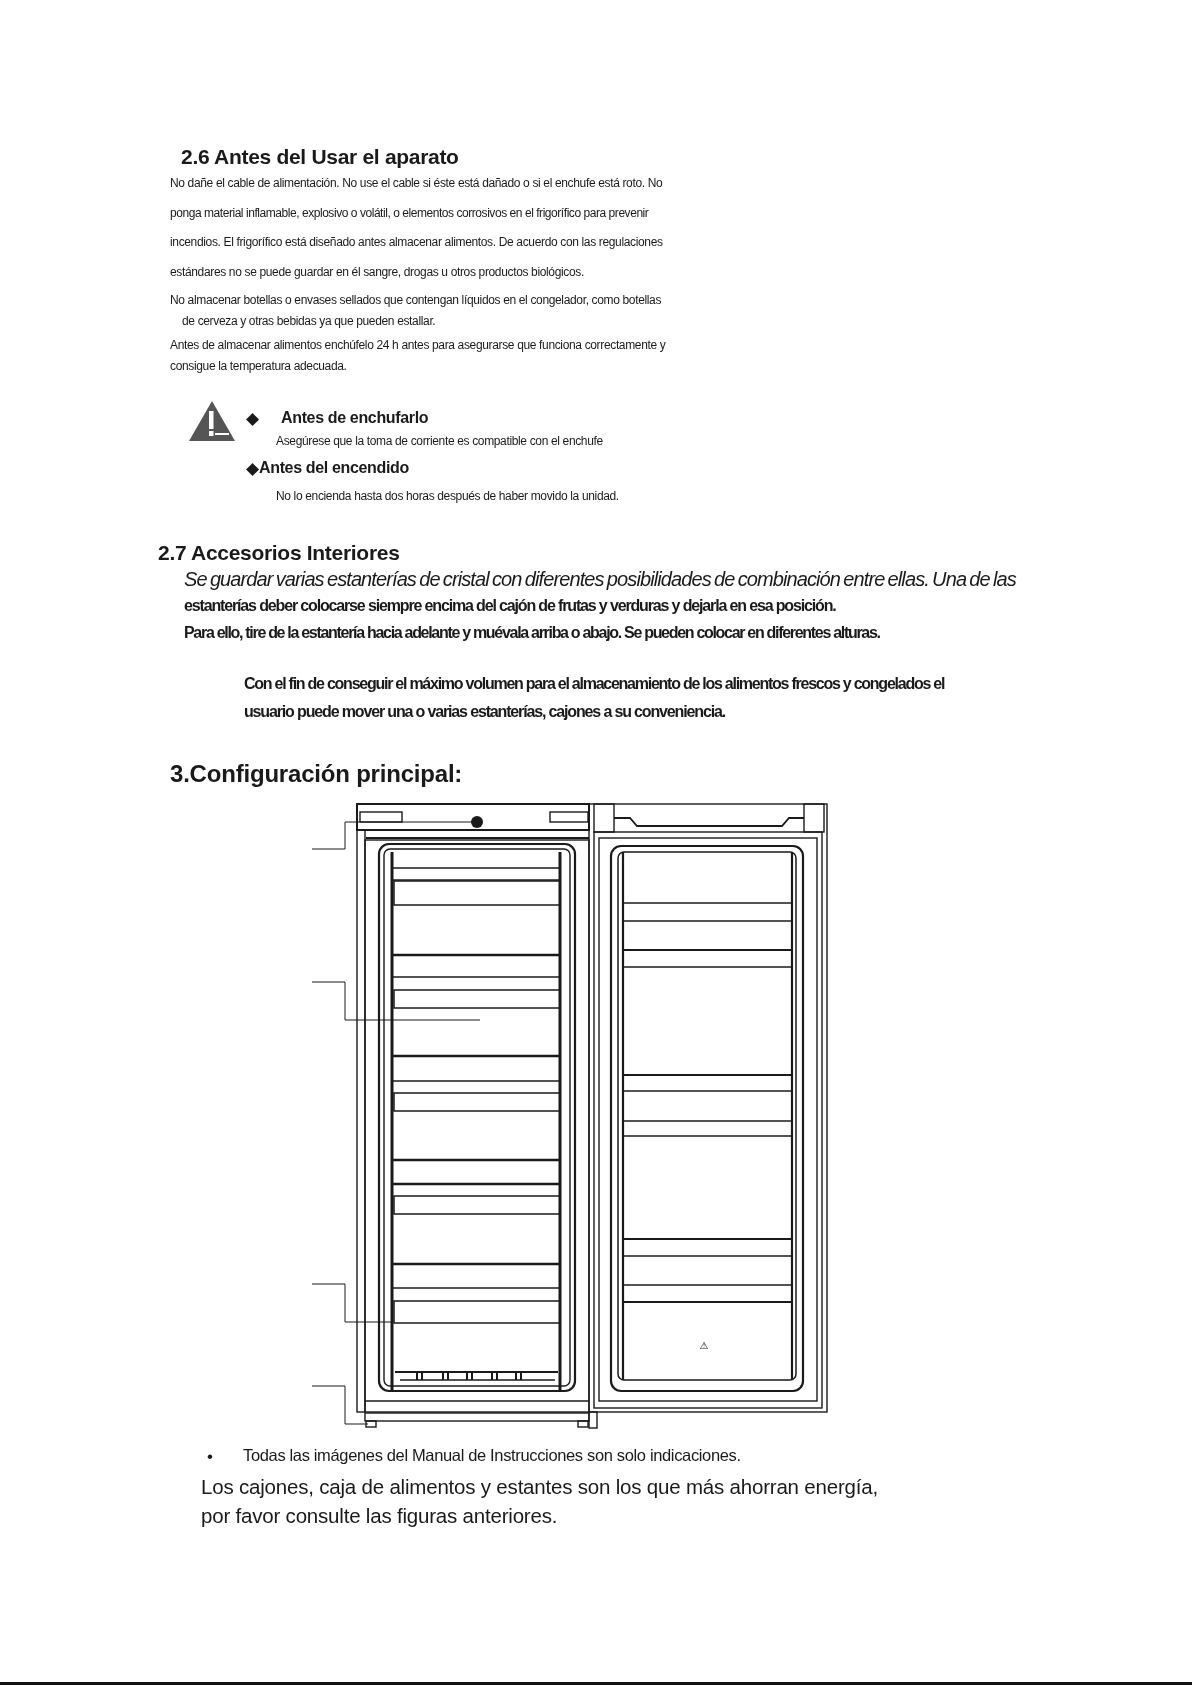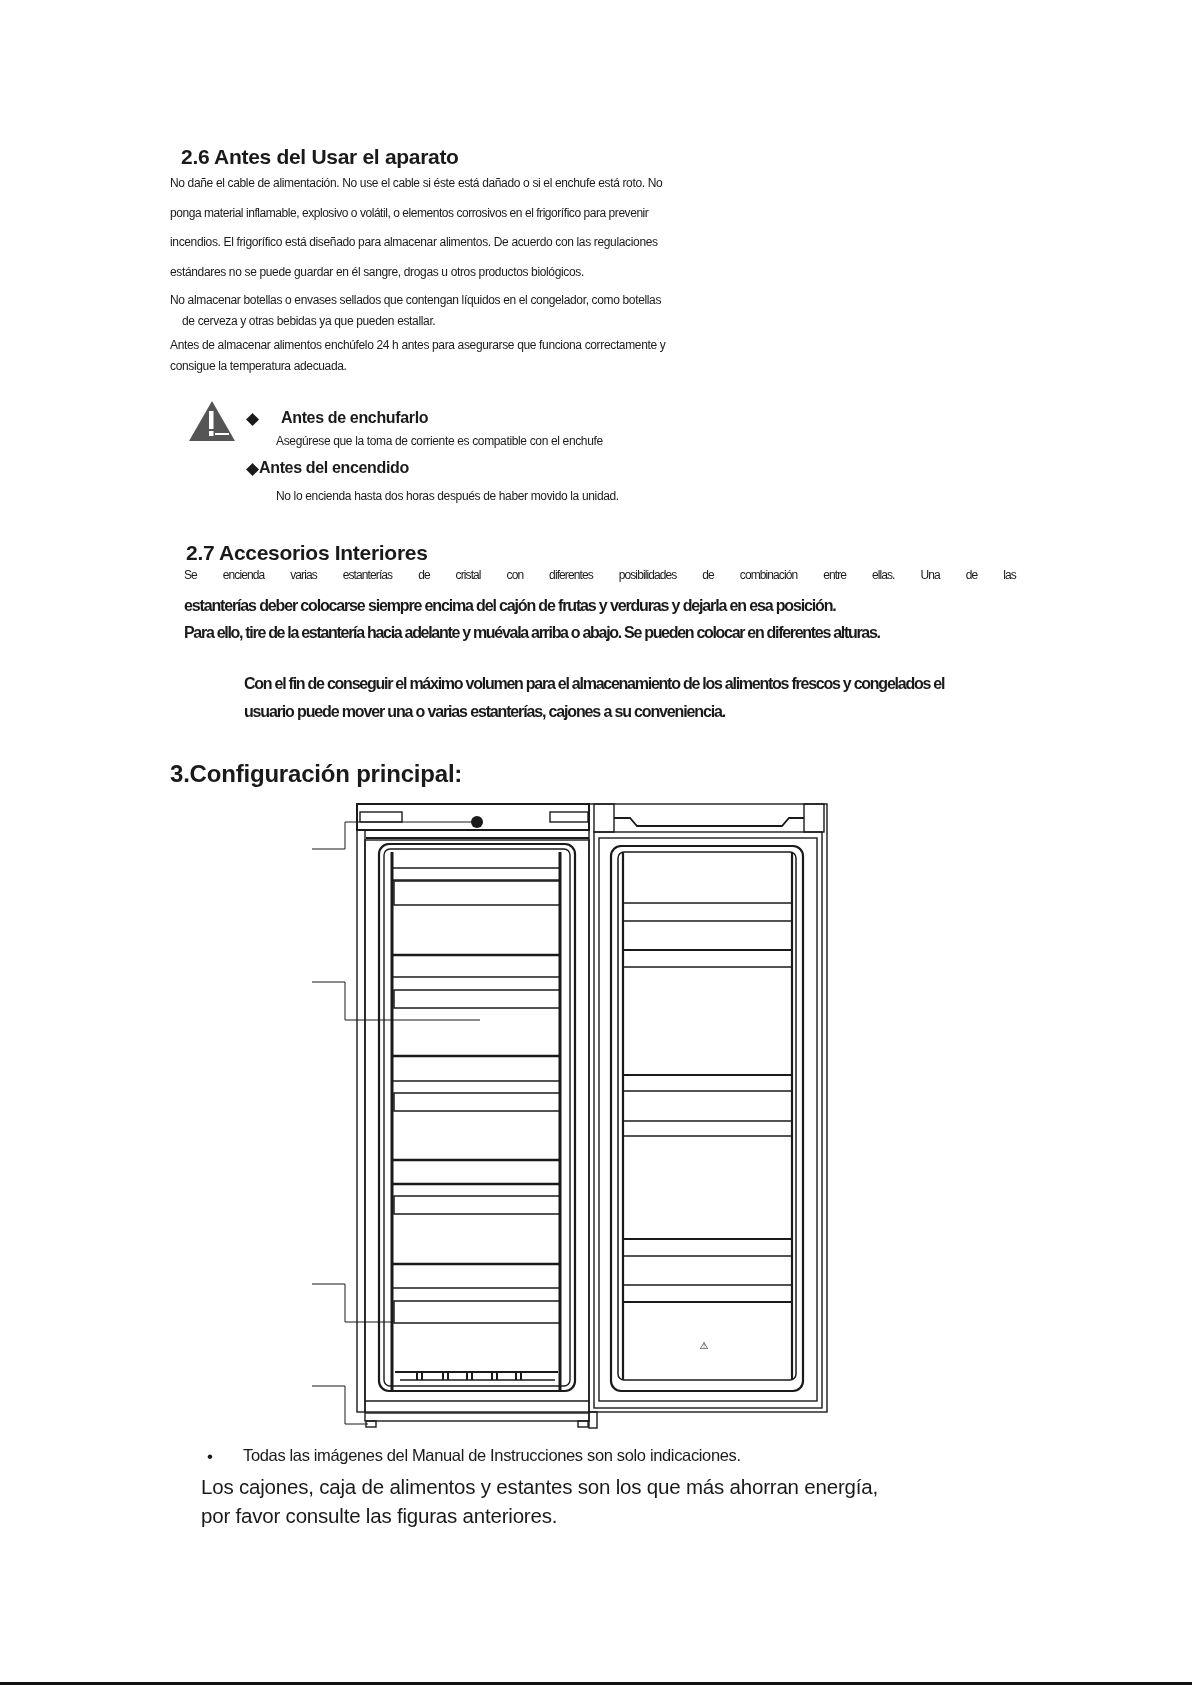--- a/index.html
+++ b/index.html
@@ -1,35 +1,35 @@
 <!DOCTYPE html>
 <html><head>
 <meta charset="utf-8">
 <style>
   html, body { margin:0; padding:0; background:#ffffff; }
   body { width:1192px; height:1685px; position:relative; overflow:hidden; font-family:"Liberation Sans", sans-serif; color:#1a1a1a; }
   .abs { position:absolute; }
   .h2 { font-family:"Liberation Sans Narrow","Liberation Sans", sans-serif; font-weight:bold; font-size:21px; letter-spacing:-0.3px; }
   .p { font-family:"Liberation Sans", sans-serif; font-size:12px; letter-spacing:-0.35px; white-space:nowrap; }
-  .cond { font-size:12px; letter-spacing:-0.9px; }
+  .cond { font-size:20px; letter-spacing:-0.9px;font-style:italic; }
   .condtight { font-size:16px; letter-spacing:-1.15px;font-weight:bold; }
   .justify { display:flex; justify-content:space-between; }
   .bold { font-weight:bold; }
   .diamond { font-size:17px; }
   .h1 { font-family:"Liberation Sans", sans-serif; font-weight:bold; font-size:24px; letter-spacing:-0.2px; }
   .bottom-bar { position:absolute; left:0; top:1682px; width:1192px; height:3px; background:#111; }
 </style>
 </head>
 <body>
 
 <div class="abs h2" style="left:181px; top:145px;">2.6 Antes del Usar el aparato</div>
 
 <div class="abs p" style="left:170px; top:176px;">No dañe el cable de alimentación. No use el cable si éste está dañado o si el enchufe está roto. No</div>
 <div class="abs p" style="left:170px; top:206px; letter-spacing:-0.45px;">ponga material inflamable, explosivo o volátil, o elementos corrosivos en el frigorífico para prevenir</div>
-<div class="abs p" style="left:170px; top:235px;">incendios. El frigorífico está diseñado para almacenar alimentos. De acuerdo con las regulaciones</div>
+<div class="abs p" style="left:170px; top:235px;">incendios. El frigorífico está diseñado antes almacenar alimentos. De acuerdo con las regulaciones</div>
 <div class="abs p" style="left:170px; top:265px;">estándares no se puede guardar en él sangre, drogas u otros productos biológicos.</div>
 <div class="abs p" style="left:170px; top:293px;">No almacenar botellas o envases sellados que contengan líquidos en el congelador, como botellas</div>
 <div class="abs p" style="left:182px; top:314px;">de cerveza y otras bebidas ya que pueden estallar.</div>
 <div class="abs p" style="left:170px; top:338px;">Antes de almacenar alimentos enchúfelo 24 h antes para asegurarse que funciona correctamente y</div>
 <div class="abs p" style="left:170px; top:359px;">consigue la temperatura adecuada.</div>
 
 <div class="abs" style="left:188px; top:400px; width:48px; height:42px;">
   <svg width="48" height="42" viewBox="0 0 48 42">
     <polygon points="24,1 47,41 1,41" fill="#555555"></polygon>
     <rect x="21" y="11" width="4.5" height="18" fill="#ffffff"></rect>
@@ -38,25 +38,25 @@
   </svg>
 </div>
 
 <div class="abs diamond" style="left:246px; top:408px;">◆</div>
 <div class="abs p bold" style="left:281px; top:409px; font-size:16px;">Antes de enchufarlo</div>
 <div class="abs p" style="left:276px; top:434px;">Asegúrese que la toma de corriente es compatible con  el enchufe</div>
 <div class="abs diamond" style="left:246px; top:458px;">◆</div>
 <div class="abs p bold" style="left:259px; top:459px; font-size:16px;">Antes del encendido</div>
 <div class="abs p" style="left:276px; top:489px;">No lo encienda hasta dos horas después de haber movido la unidad.</div>
 
-<div class="abs h2" style="left:186px; top:541px;">2.7 Accesorios Interiores</div>
+<div class="abs h2" style="left:158px; top:541px;">2.7 Accesorios Interiores</div>
 
 <div class="abs p cond justify" style="left:184px; top:568px; width:832px;" id="justline">
     <span>Se</span>
-    <span>encienda</span>
+    <span>guardar</span>
     <span>varias</span>
     <span>estanterías</span>
     <span>de</span>
     <span>cristal</span>
     <span>con</span>
     <span>diferentes</span>
     <span>posibilidades</span>
     <span>de</span>
     <span>combinación</span>
     <span>entre</span>

